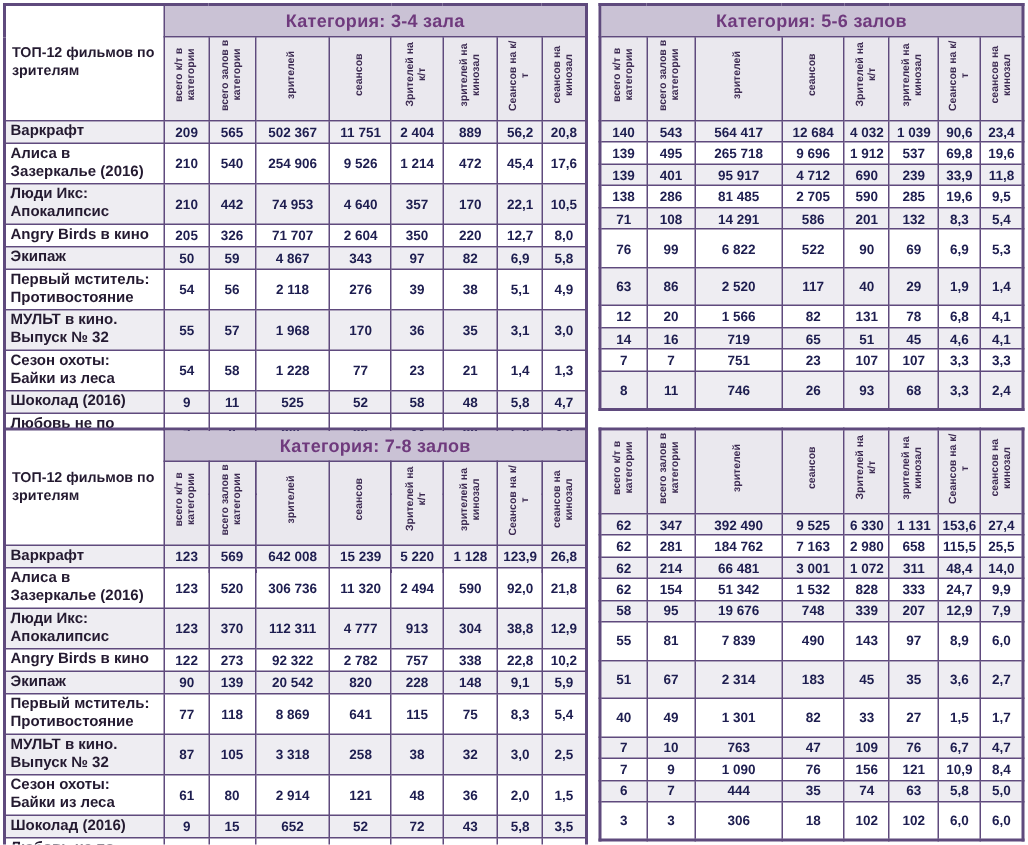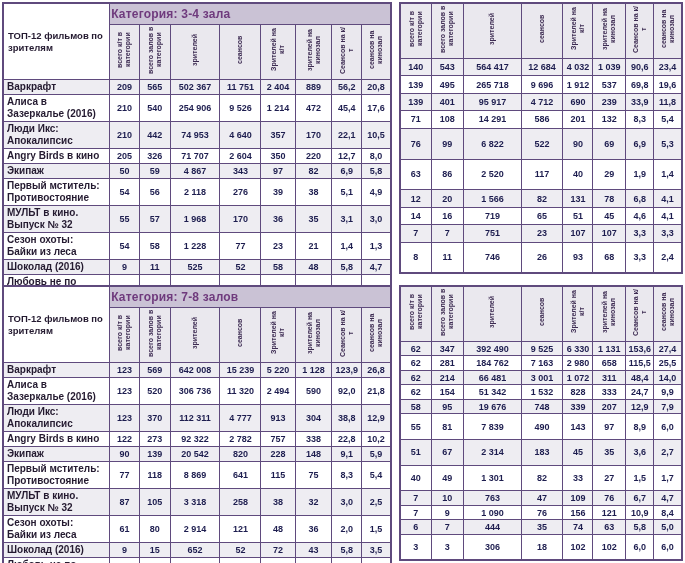--- a/index.html
+++ b/index.html
@@ -12,21 +12,21 @@
     font-family:"Liberation Sans", sans-serif;
   }
   table.cat-table {
     width:100%; height:100%;
     border-collapse:collapse; table-layout:fixed;
     border:2px solid #5f4a7d;
   }
   .cat-table td { border:1px solid #5f4a7d; overflow:hidden; }
   td.title {
     background:#cac2d5; color:#6f3a7d;
-    font-weight:bold; font-size:12px; text-align:left;
+    font-weight:bold; font-size:12px; text-align:center;
     height:18px; letter-spacing:0.2px;
   }
   td.corner {
     background:#ffffff; color:#241a30;
     font-weight:bold; font-size:9.5px; line-height:1.25;
     text-align:left; vertical-align:middle; padding:14px 4px;
   }
   tr.colhead { height:50px; }
   td.colhead-cell {
     background:#eae8ee; text-align:center; vertical-align:middle;
@@ -232,20 +232,23 @@
       <col style="width:11%">
         <col style="width:11.6%">
         <col style="width:20.4%">
       <col style="width:14.8%">
         <col style="width:10.6%">
         <col style="width:11.6%">
       <col style="width:10%">
         <col style="width:10%">
     </colgroup>
     <thead>
+      <tr>
+        <td class="title" colspan="8">Категория: 5-6 залов</td>
+      </tr>
       <tr class="colhead">
           <td class="colhead-cell"><span>всего к/т в категории</span></td>
           <td class="colhead-cell"><span>всего залов в категории</span></td>
           <td class="colhead-cell"><span>зрителей</span></td>
           <td class="colhead-cell"><span>сеансов</span></td>
           <td class="colhead-cell"><span>Зрителей на к/т</span></td>
           <td class="colhead-cell"><span>зрителей на кинозал</span></td>
           <td class="colhead-cell"><span>Сеансов на к/т</span></td>
           <td class="colhead-cell"><span>сеансов на кинозал</span></td>
         </tr>
@@ -273,20 +276,30 @@
         </tr>
         <tr>
           <td class="num">139</td>
           <td class="num">401</td>
           <td class="num">95 917</td>
           <td class="num">4 712</td>
           <td class="num">690</td>
           <td class="num">239</td>
           <td class="num">33,9</td>
           <td class="num">11,8</td>
+        </tr>
+        <tr>
+          <td class="num">138</td>
+          <td class="num">286</td>
+          <td class="num">81 485</td>
+          <td class="num">2 705</td>
+          <td class="num">590</td>
+          <td class="num">285</td>
+          <td class="num">19,6</td>
+          <td class="num">9,5</td>
         </tr>
         <tr>
           <td class="num">71</td>
           <td class="num">108</td>
           <td class="num">14 291</td>
           <td class="num">586</td>
           <td class="num">201</td>
           <td class="num">132</td>
           <td class="num">8,3</td>
           <td class="num">5,4</td>

